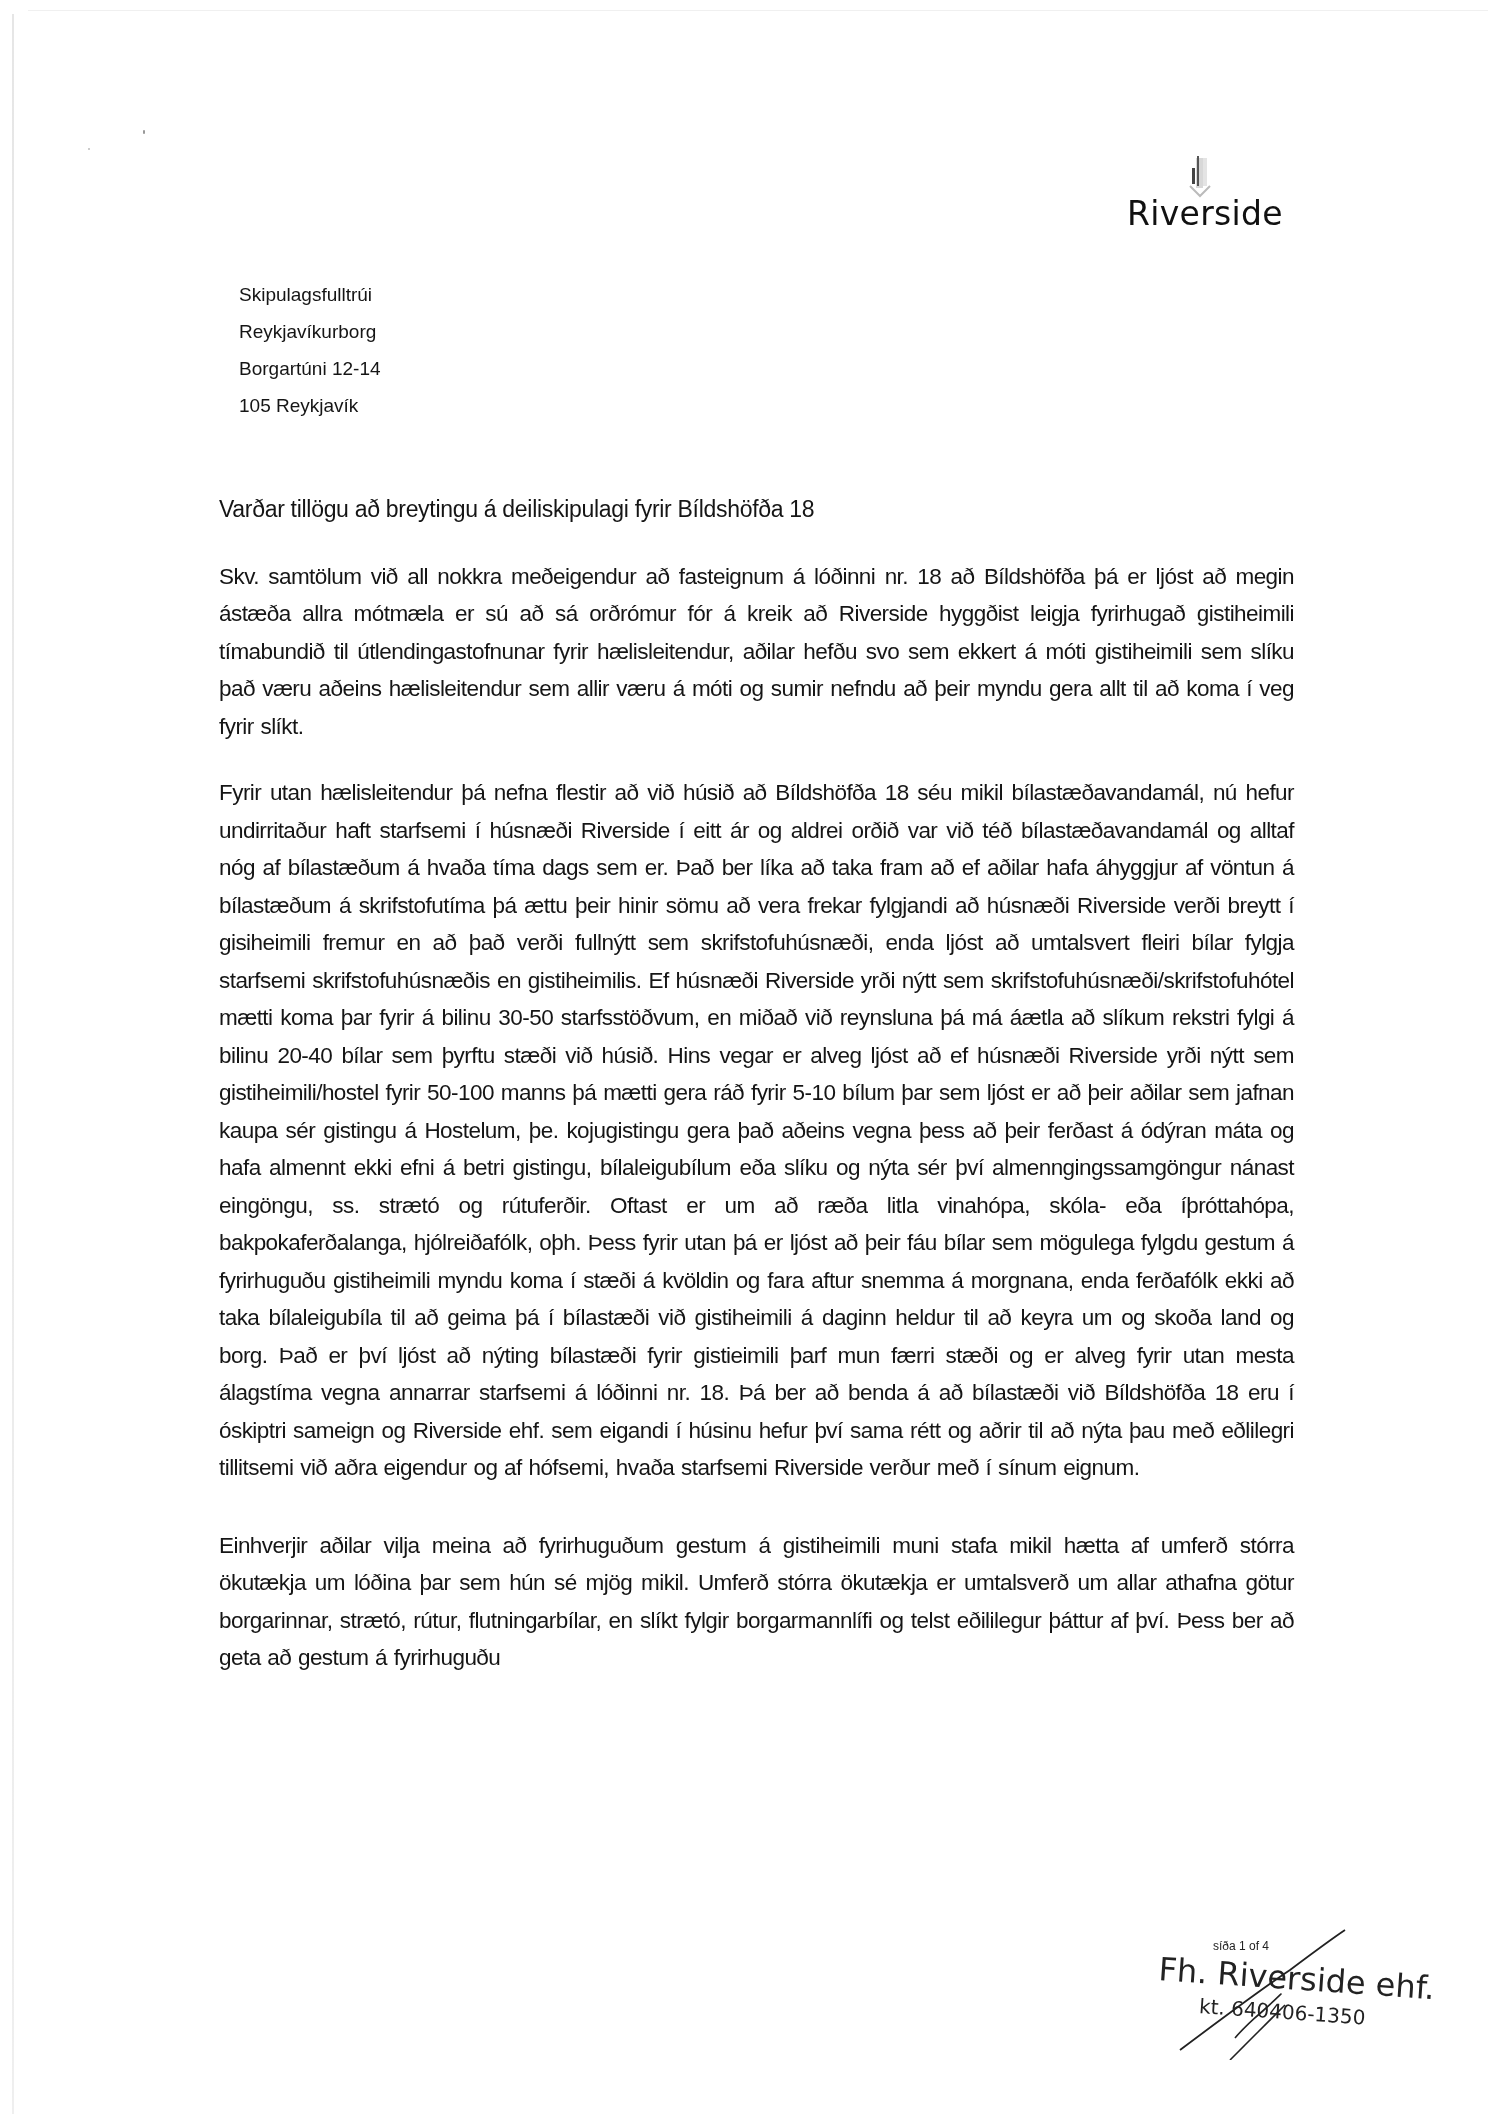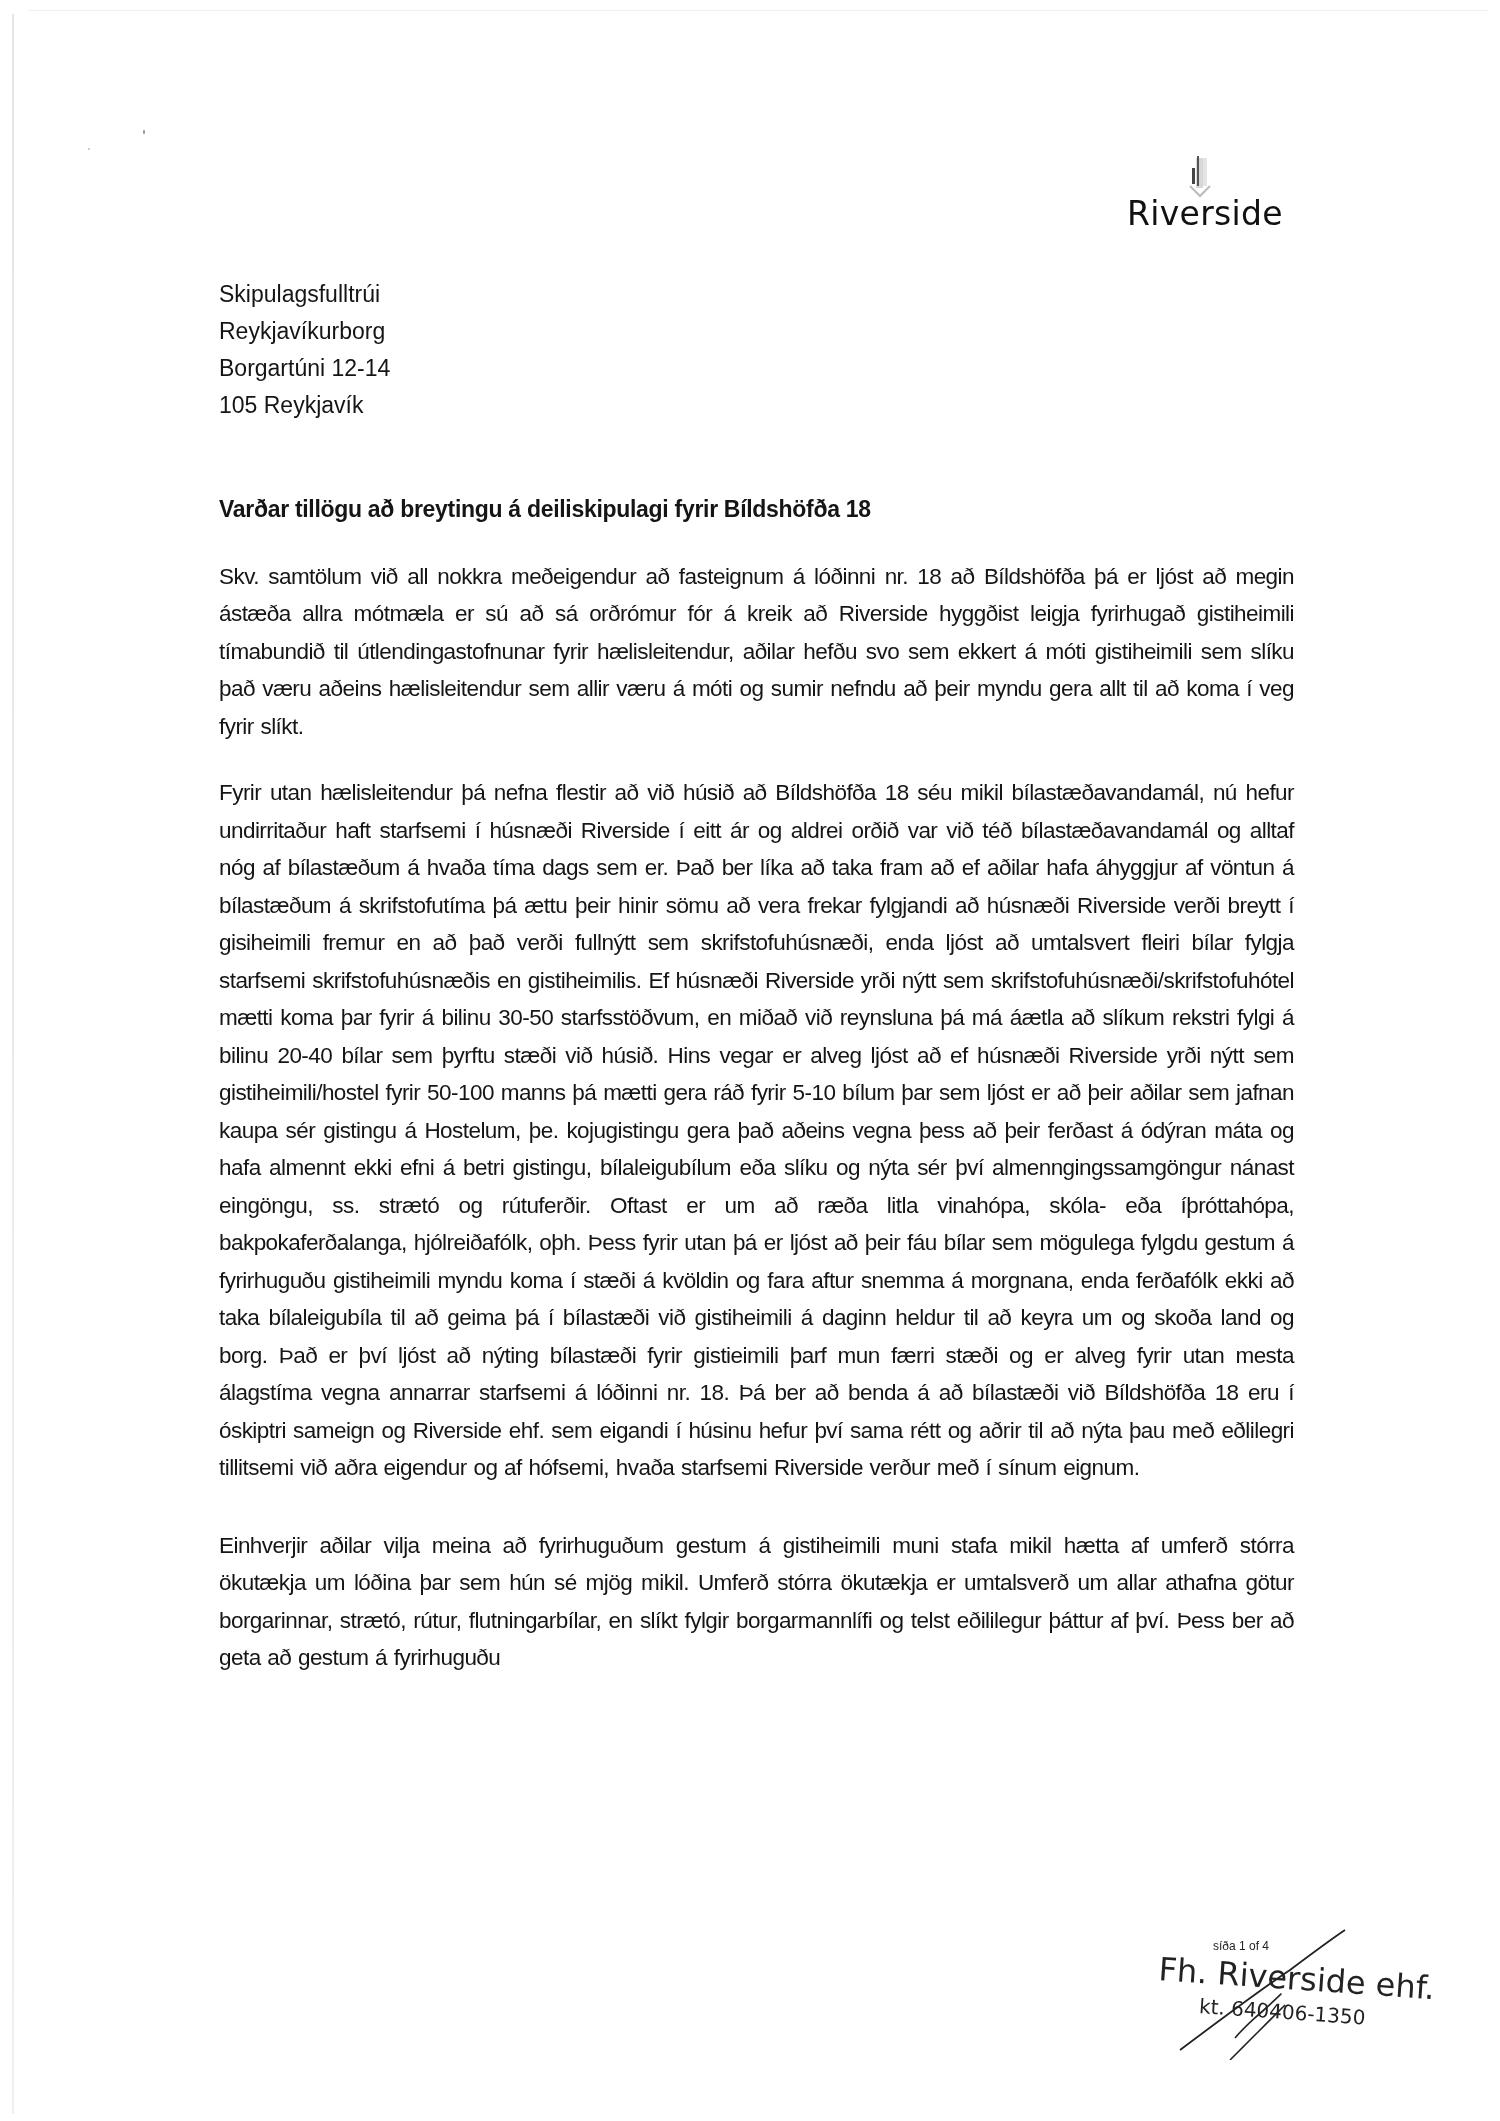--- a/index.html
+++ b/index.html
@@ -24,23 +24,23 @@
   .logo-text {
     display: block; font-family: "DejaVu Sans", sans-serif; font-size: 33px;
     color: #111; letter-spacing: 0.3px; margin-top: -6px; margin-left: 10px;
   }
 
   .doc {
     position: absolute; left: 219px; top: 276px; width: 1075px;
     font-family: "Liberation Sans", sans-serif; font-size: 22.5px;
     line-height: 37.5px; color: #151515;
   }
-  .address div { line-height: 37px; font-size: 23px; }
+  .address div { line-height: 37px; font-size: 19px; margin-left: 20px; }
   .subject {
-    margin-top: 67px; font-weight: bold; font-size: 23px; letter-spacing: -0.3px;
+    margin-top: 67px; font-weight: normal; font-size: 23px; letter-spacing: -0.3px;
   }
   .para { margin-top: 29px; text-align: justify; letter-spacing: -0.55px; word-spacing: 1px; }
   .para.first { margin-top: 29px; }
   .para.gap-lg { }
   .para.gap-xl { margin-top: 40px; }
 
   .signature {
     position: absolute; left: 1160px; top: 1950px; width: 280px; height: 110px;
   }
   .sig-line1 {

